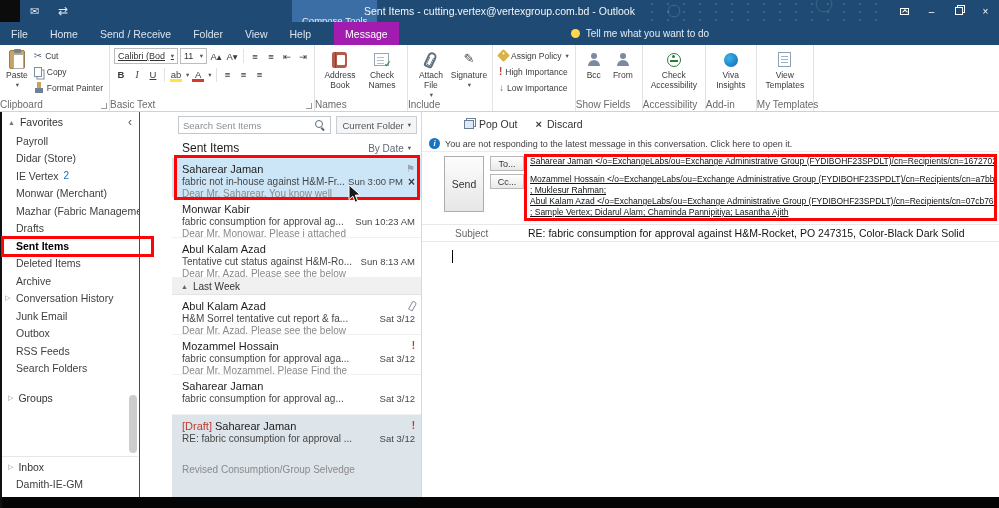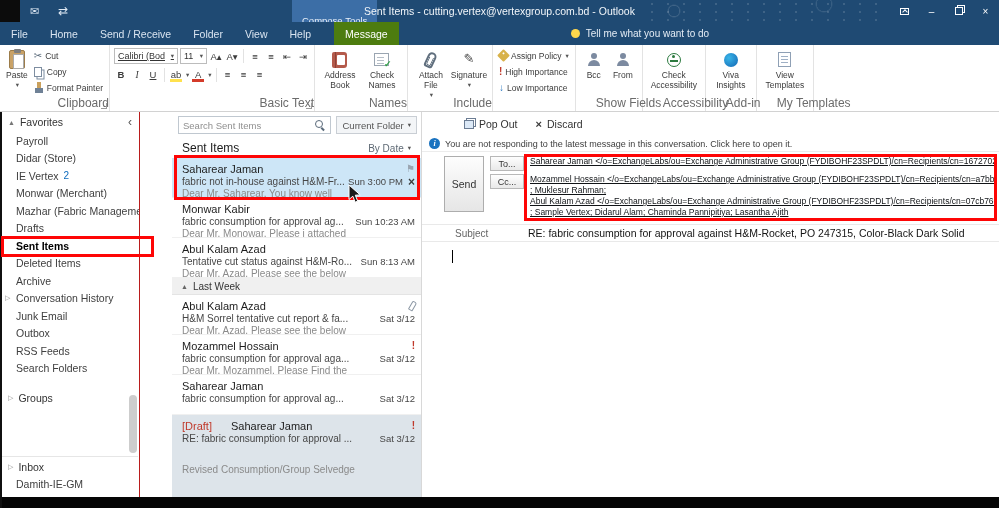--- a/index.html
+++ b/index.html
@@ -21,28 +21,28 @@
     background-size:auto,auto,16px 8px;}
   .winbtns{position:absolute;right:0;top:0;height:22px;display:flex;}
   .wb{width:27px;height:22px;display:flex;align-items:center;justify-content:center;color:#fff;font-size:10px;}
   .ic-ribopt{width:9px;height:7px;border:1px solid #fff;position:relative;}
   .ic-ribopt::after{content:"";position:absolute;left:2px;top:1px;width:3px;height:3px;border-left:1px solid #fff;border-top:1px solid #fff;transform:rotate(45deg);}
   .ic-restore{width:8px;height:8px;border:1px solid #fff;box-shadow:2px -2px 0 -1px #1f4a73,2px -2px 0 0 #fff;}
 
   
   .tabrow{position:absolute;top:22px;left:0;right:0;height:23px;background:#1f4a73;display:flex;align-items:stretch;}
   .tab{padding:0 11px;display:flex;align-items:center;font-size:10.5px;color:#d9e4f0;}
-  .tab.active{background:#4d7c0f;color:#fff;margin-left:12px;}
+  .tab.active{background:#a21caf;color:#fff;margin-left:12px;}
   .tellme{display:flex;align-items:center;gap:6px;margin-left:172px;font-size:10px;color:#e4ecf5;}
   .bulb{width:9px;height:9px;border-radius:50%;background:#ffd84d;}
 
   
   .ribbon{position:absolute;top:45px;left:0;right:0;height:67px;background:#fff;border-bottom:1px solid #d2d2d2;display:flex;}
   .rgroup{position:relative;border-right:1px solid #e3e3e3;padding:3px 4px 13px 4px;display:flex;align-items:flex-start;}
-  .glabel{position:absolute;bottom:1px;left:0;right:0;text-align:right;font-size:12px;color:#6b6b6b;white-space:nowrap;padding-left:20px;}
+  .glabel{position:absolute;bottom:1px;left:0;right:0;text-align:left;font-size:10px;color:#6b6b6b;white-space:nowrap;}
   .dlg{position:absolute;right:2px;bottom:2px;width:6px;height:6px;border-right:1px solid #9a9a9a;border-bottom:1px solid #9a9a9a;}
   .bigbtn{display:flex;flex-direction:column;align-items:center;padding:1px 2px;font-size:8.5px;color:#3b3b3b;text-align:center;line-height:1.15;}
   .bigbtn .bicon{height:21px;display:flex;align-items:center;justify-content:center;margin-bottom:1px;}
   .dd{font-size:6.5px;color:#555;margin-left:1px;}
   .smallcol{display:flex;flex-direction:column;justify-content:flex-start;gap:1px;margin-left:2px;}
   .smallrow{display:flex;align-items:center;gap:3px;font-size:8.5px;color:#3b3b3b;height:15px;padding:0 2px;white-space:nowrap;}
   .btrows{display:flex;flex-direction:column;gap:3px;}
   .btrow{display:flex;align-items:center;gap:2px;}
   .combo{display:inline-flex;align-items:center;justify-content:space-between;border:1px solid #bcbcbc;background:#fff;height:16px;padding:0 3px;font-size:9px;color:#333;white-space:nowrap;}
   .fontname{width:64px;text-decoration:underline;} .fontsize{width:27px;}
@@ -112,21 +112,21 @@
   .ic-search::before{content:"";position:absolute;left:0;top:0;width:6px;height:6px;border:1.5px solid #5a6a7a;border-radius:50%;}
   .ic-search::after{content:"";position:absolute;left:7px;top:7px;width:4px;height:1.5px;background:#5a6a7a;transform:rotate(45deg);transform-origin:0 0;}
   .scope{height:18px;border:1px solid #c9ced4;background:#f3f5f7;display:flex;align-items:center;gap:3px;padding:0 5px;font-size:9.5px;color:#555;white-space:nowrap;}
   .listhead{height:20px;display:flex;align-items:center;justify-content:space-between;padding:0 10px;}
   .lh-title{font-size:12px;color:#1c1c1c;}
   .lh-sort{display:flex;align-items:center;gap:3px;font-size:10px;color:#5f6a75;}
   .mailrow{height:40px;padding:4px 6px 0 10px;border-bottom:1px solid #f0f0f0;background:#fff;overflow:hidden;}
   .mailrow.sel{background:#cde6f7;}
   .l1{display:flex;justify-content:space-between;align-items:center;height:13px;}
   .sender{font-size:11px;color:#1d1d1d;white-space:nowrap;overflow:hidden;}
-  .prefix{color:#c0392b;margin-right:19px;font-size:11px;}
+  .prefix{color:#c0392b;margin-right:3px;font-size:11px;}
   .mflag{color:#9aa5b1;font-size:10px;}
   .ic-clip-sm{display:inline-block;width:5px;height:10px;border:1px solid #8a96a3;border-radius:2px 2px 1px 1px;transform:rotate(30deg);}
   .l2{display:flex;align-items:center;height:13px;}
   .subj{flex:1;font-size:10px;color:#474747;white-space:nowrap;overflow:hidden;}
   .mdate{font-size:9.5px;color:#474747;margin-left:4px;white-space:nowrap;}
   .mclose{font-size:12px;color:#3d3d3d;margin-left:5px;font-weight:bold;}
   .prev{font-size:10px;color:#8a8a8a;height:12px;white-space:nowrap;overflow:hidden;}
   .lwk{height:17px;background:#f0f0f0;border-bottom:1px solid #e4e4e4;display:flex;align-items:center;gap:5px;padding-left:9px;font-size:10px;color:#333;}
   .lwk .ar3{font-size:7px;color:#666;}
   .mailrow.draftrow{background:#dde4ea;height:82px;display:flex;flex-direction:column;border-bottom:none;}

